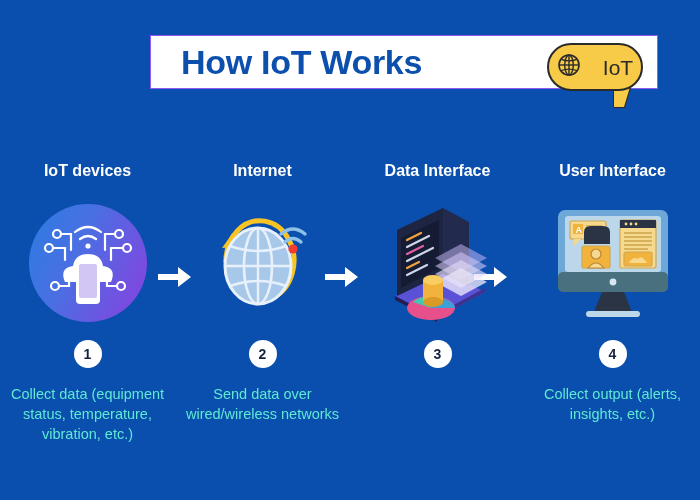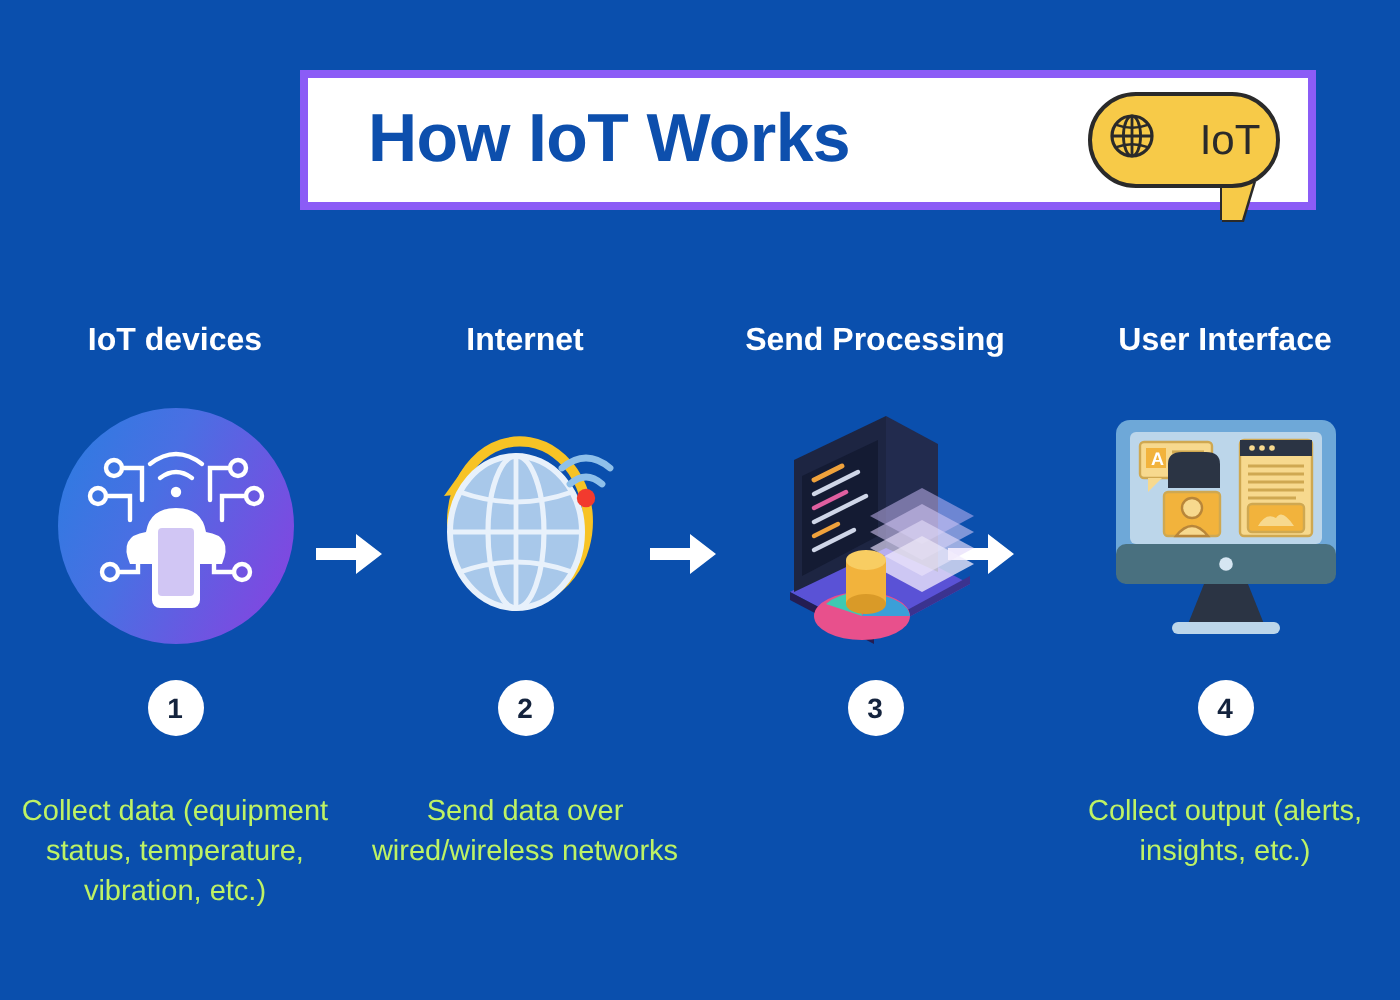--- a/index.html
+++ b/index.html
@@ -45,23 +45,23 @@
     font-weight: bold;
     letter-spacing: 2.2px;
     color: #ffffff;
   }
 
   .title-banner {
     position: absolute;
     left: 150px;
     top: 35px;
     width: 508px;
-    height: 70px;
+    height: 54px;
     background: #ffffff;
-    border: 4px solid #8b5cf6;
+    border: 1px solid #8b5cf6;
     box-sizing: border-box;
   }
   .title-text {
     position: absolute;
     left: 30px;
     top: 50%;
     transform: translateY(-50%);
     font-size: 34px;
     font-weight: bold;
     color: #0d4fad;
@@ -142,24 +142,24 @@
     border-radius: 50%;
     background: #ffffff;
     color: #14233d;
     font-size: 14px;
     font-weight: bold;
     display: flex;
     align-items: center;
     justify-content: center;
   }
   .caption {
-    margin-top: 28px;
+    margin-top: 16px;
     width: 160px;
     text-align: center;
-    color: #bef264;
+    color: #5eead4;
     font-size: 14.5px;
     line-height: 20px;
   }
 
   
   .arrow {
     position: absolute;
     top: 264px;
     width: 34px;
     height: 26px;
@@ -272,21 +272,21 @@
           <path d="M87 38 Q95 31 103 38"></path>
         </g>
         <circle cx="95" cy="45" r="4.6" fill="#f23a2e"></circle>
       </svg>
     </div>
     <div class="step-num">2</div>
     <div class="caption">Send data over wired/wireless networks</div>
   </div>
 
   <div class="col">
-    <div class="col-title">Send Processing</div>
+    <div class="col-title">Data Interface</div>
     <div class="icon-slot">
       <svg width="130" height="120" viewBox="0 0 130 120">
 
         <path d="M22 92 L64 114 L112 88 L70 66 Z" fill="#5a52d6"></path>
         <path d="M22 92 L64 114 L64 118 L22 96 Z" fill="#241d52"></path>
         <path d="M64 114 L112 88 L112 84 L64 110 Z" fill="#3b338f"></path>
 
         <path d="M24 26 L70 4 L70 70 L24 92 Z" fill="#1d2542"></path>
         <path d="M70 4 L96 18 L96 82 L70 70 Z" fill="#222b4e"></path>
         <path d="M28 34 L66 16 L66 64 L28 84 Z" fill="#141b33"></path>

